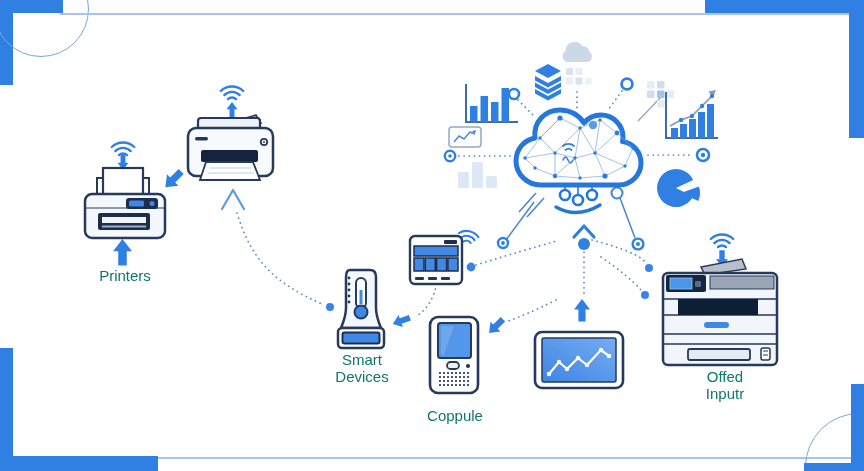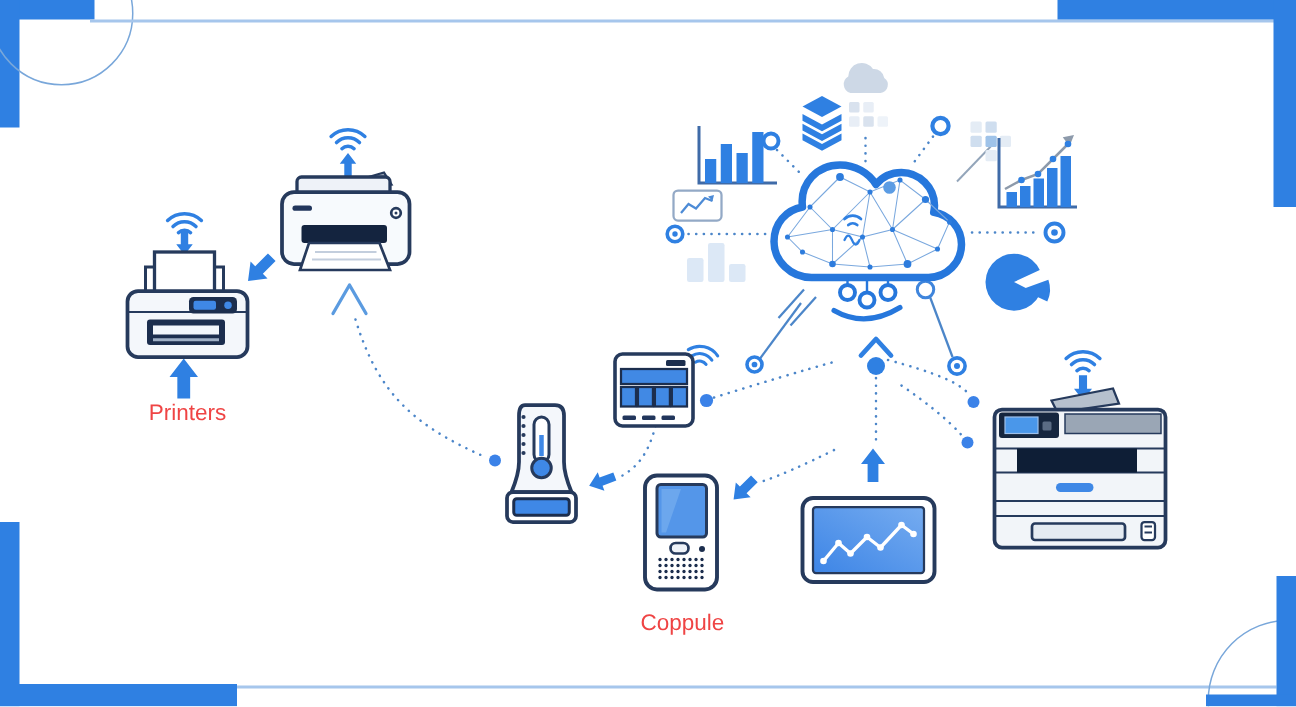--- a/index.html
+++ b/index.html
@@ -1,21 +1,21 @@
 <!DOCTYPE html>
 <html><head>
 <meta charset="utf-8">
 <style>
   html,body{margin:0;padding:0;background:#fff;}
   .stage{position:relative;width:864px;height:471px;background:#fff;overflow:hidden;
          font-family:"Liberation Sans",sans-serif;}
   .bar{position:absolute;background:#2f80e2;}
   .ring{position:absolute;border:1.3px solid #79a7da;border-radius:50%;}
   .thinline{position:absolute;height:1.5px;background:#a6c6ec;}
-  .lbl{position:absolute;font:400 15px/1.12 "Liberation Sans",sans-serif;color:#ef4444;text-align:center;}
+  .lbl{position:absolute;font:400 15px/1.12 "Liberation Sans",sans-serif;color:#0f766e;text-align:center;}
   svg{position:absolute;overflow:visible;}
   .dot-path{fill:none;stroke:#4c86c9;stroke-width:1.7;stroke-dasharray:0.1 5;stroke-linecap:round;}
   .stick{fill:none;stroke:#4c86c9;stroke-width:1.5;}
   .outline{stroke:#263a5c;}
 </style>
 </head>
 <body>
 
 <div class="stage">
 
@@ -351,15 +351,23 @@
     <rect x="8" y="19" width="40" height="17" rx="2" fill="#16263f"></rect>
     <rect x="12" y="22" width="22" height="11" fill="#4a97ea" stroke="#9fc0ea" stroke-width="0.8"></rect>
     <rect x="37" y="25" width="6" height="6" rx="1" fill="#5a6b84"></rect>
     <rect x="46" y="66" width="25" height="6" rx="3" fill="#3f88e6"></rect>
     <rect x="30" y="93" width="62" height="11" rx="2" fill="#e5ebf2" class="outline" stroke-width="1.8"></rect>
     <rect x="103" y="92" width="9" height="12" rx="2" fill="#fff" class="outline" stroke-width="1.5"></rect>
     <path d="M105,95 h5 M105,99 h5" stroke="#263a5c" stroke-width="1.2"></path>
   </svg>
 
   <div class="lbl" style="left:86px;top:268px;width:78px;">Printers</div>
+  <div class="lbl" style="left:325px;top:352px;width:74px;">
+    <div>Smart</div>
+    <div>Devices</div>
+  </div>
   <div class="lbl" style="left:419px;top:408px;width:72px;">Coppule</div>
+  <div class="lbl" style="left:685px;top:369px;width:80px;">
+    <div>Offed</div>
+    <div>Inputr</div>
+  </div>
 
 </div>
 
 </body></html>

